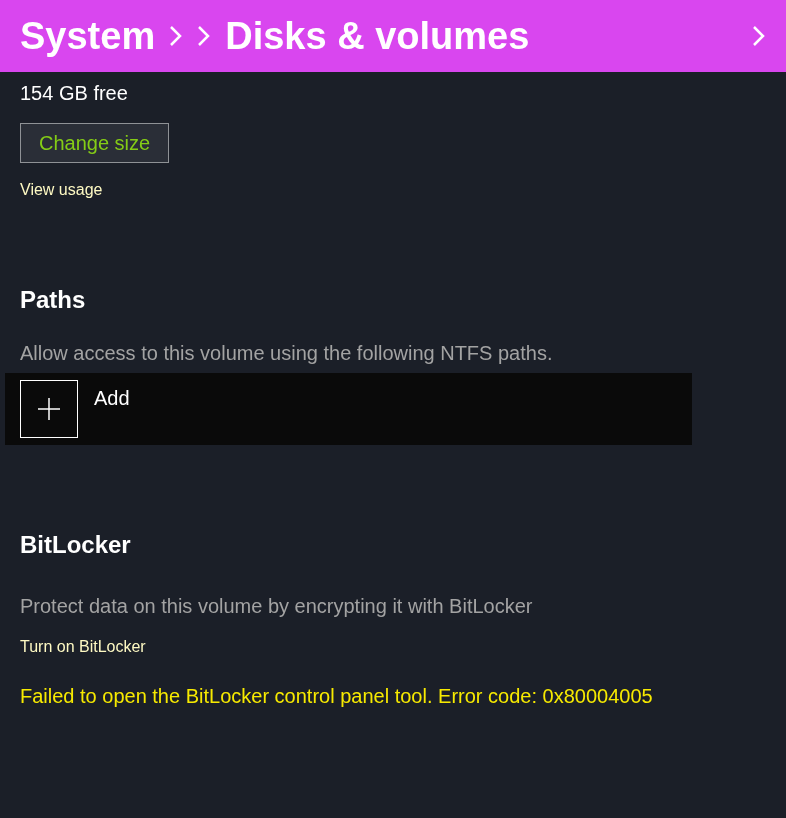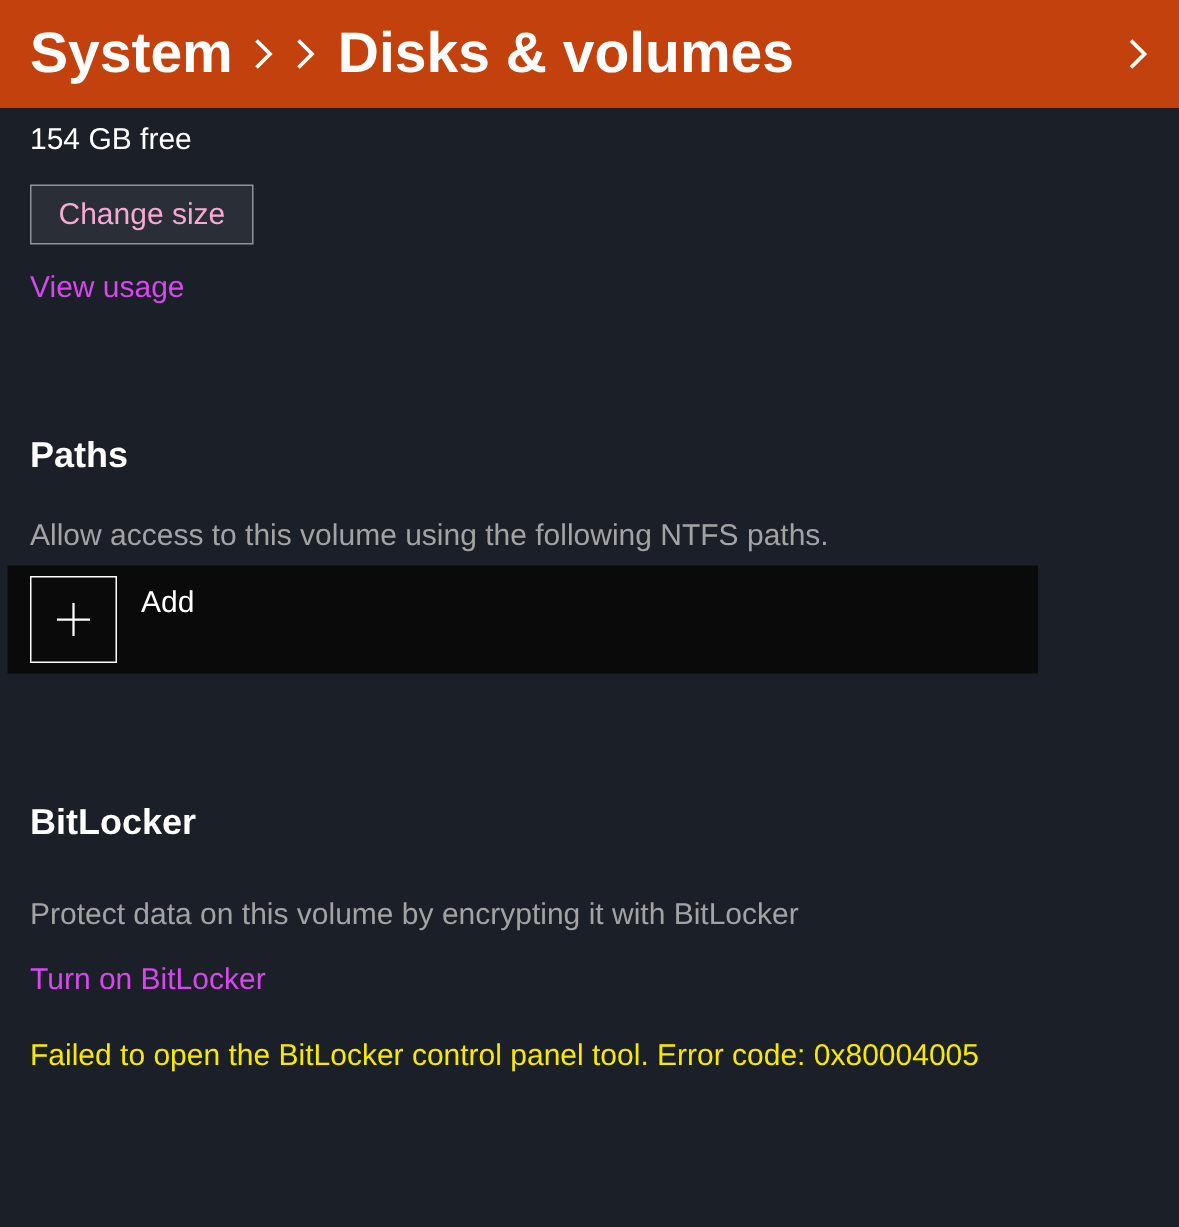--- a/index.html
+++ b/index.html
@@ -12,21 +12,21 @@
     font-family: "Segoe UI", "Segoe UI Variable", Arial, sans-serif;
     font-size: 20px;
     overflow: hidden;
   }
   .breadcrumb-bar {
     display: flex;
     align-items: center;
     height: 72px;
     padding: 0 20px 0 20px;
     gap: 14px;
-    background: #c2410c;
+    background: #d946ef;
     position: relative;
     z-index: 2;
   }
   .bc-item {
     font-size: 38px;
     font-weight: 600;
     letter-spacing: 0px;
     color: #ffffff;
     white-space: nowrap;
   }
@@ -47,29 +47,29 @@
     margin-top: 12px;
   }
   .btn {
     display: inline-flex;
     align-items: center;
     justify-content: center;
     height: 40px;
     padding: 0 18px;
     border: 1px solid #8f9296;
     background: #2a2e37;
-    color: #f9a8d4;
+    color: #84cc16;
     font-size: 20px;
     margin-top: 18px;
     cursor: pointer;
     box-sizing: border-box;
   }
   .link {
-    color: #d946ef;
-    font-size: 20px;
+    color: #fef9c3;
+    font-size: 16px;
     margin-top: 18px;
     display: inline-block;
     cursor: pointer;
   }
   .section-title {
     font-size: 24px;
     font-weight: 600;
     margin-top: 86px;
   }
   .section-desc {

